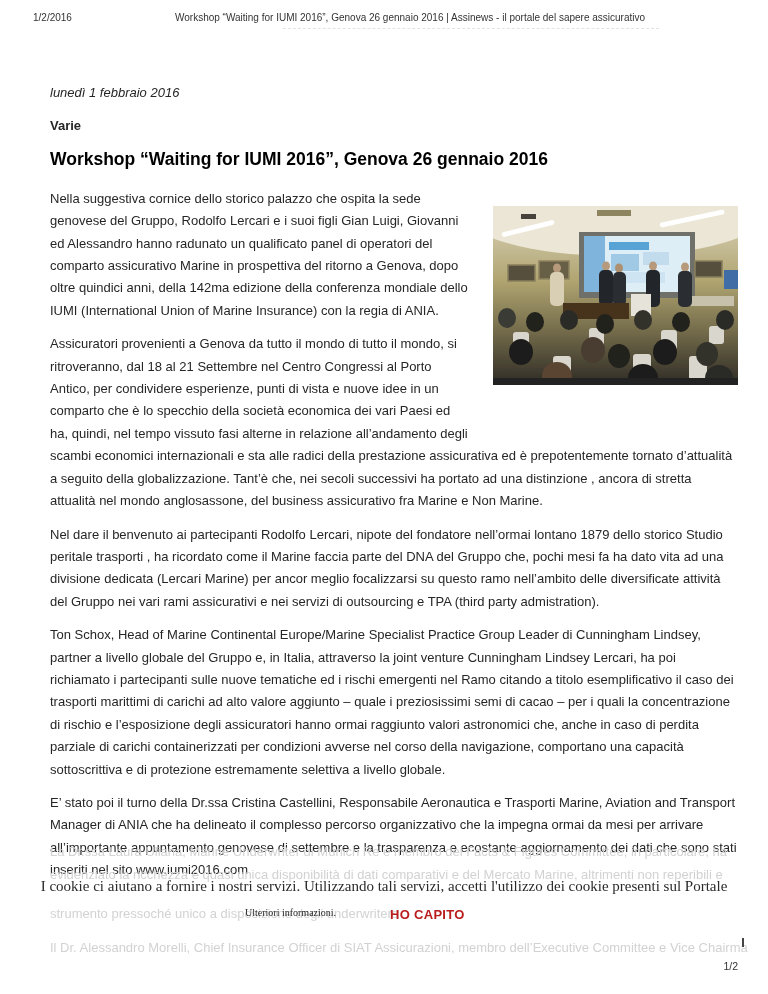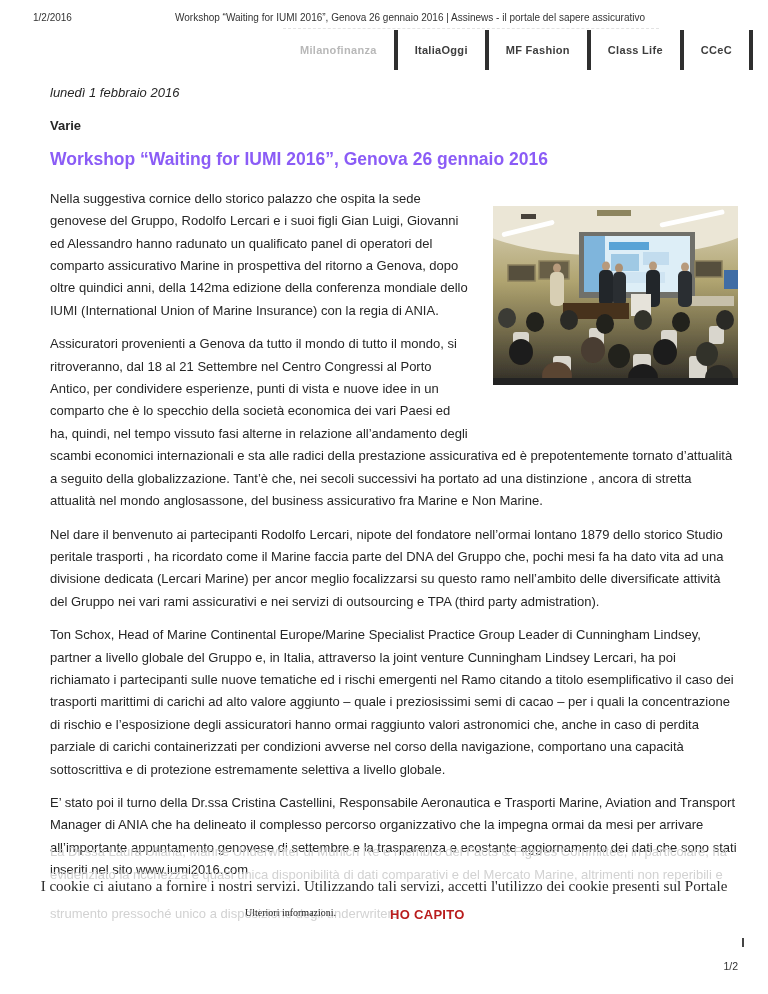--- a/index.html
+++ b/index.html
@@ -39,37 +39,25 @@
 </style>
 </head>
 <body>
 
 <div class="page">
 
   <div class="hdr-date">1/2/2016</div>
   <div class="hdr-title">Workshop “Waiting for IUMI 2016”, Genova 26 gennaio 2016 | Assinews - il portale del sapere assicurativo</div>
 
   <div class="nav-rule"></div>
-  <div class="nav">
-    <span class="tab inactive">Milanofinanza</span>
-    <span class="sep"></span>
-    <span class="tab">ItaliaOggi</span>
-    <span class="sep"></span>
-    <span class="tab">MF Fashion</span>
-    <span class="sep"></span>
-    <span class="tab">Class Life</span>
-    <span class="sep"></span>
-    <span class="tab">CCeC</span>
-    <span class="sep"></span>
-  </div>
 
   <div class="article">
     <p class="date-line">lunedì 1 febbraio 2016</p>
     <p class="category">Varie</p>
-    <h1 class="title" style="color: #8b5cf6;">Workshop “Waiting for IUMI 2016”, Genova 26 gennaio 2016</h1>
+    <h1 class="title" style="color: #000000;">Workshop “Waiting for IUMI 2016”, Genova 26 gennaio 2016</h1>
 
     <svg class="photo" viewBox="0 0 245 179" xmlns="http://www.w3.org/2000/svg" aria-hidden="true">
       <defs>
         <linearGradient id="wallg" x1="0" y1="0" x2="0" y2="1">
           <stop offset="0" stop-color="#ddd6bf"></stop>
           <stop offset="0.42" stop-color="#b0a470"></stop>
           <stop offset="0.72" stop-color="#6f6748"></stop>
           <stop offset="1" stop-color="#2e2b25"></stop>
         </linearGradient>
         <filter id="soft">
@@ -147,20 +135,21 @@
     <p>Nella suggestiva cornice dello storico palazzo  che ospita la sede genovese del Gruppo, Rodolfo Lercari e i suoi figli Gian Luigi, Giovanni ed Alessandro hanno radunato un qualificato panel di operatori del comparto assicurativo Marine in prospettiva del  ritorno a Genova, dopo oltre quindici anni,  della 142ma edizione della conferenza mondiale dello IUMI  (International Union of Marine Insurance)  con la regia di ANIA.</p>
     <p>Assicuratori  provenienti a Genova da tutto il mondo di tutto il mondo, si ritroveranno, dal  18 al 21 Settembre nel Centro Congressi  al Porto Antico,  per condividere  esperienze, punti di vista e nuove idee in un comparto che è lo specchio della società economica dei vari Paesi ed ha, quindi, nel tempo vissuto fasi alterne in relazione all’andamento  degli scambi economici internazionali  e sta alle radici della prestazione assicurativa ed è prepotentemente tornato d’attualità a seguito della globalizzazione. Tant’è che,  nei secoli successivi ha portato ad una distinzione , ancora di stretta attualità nel mondo anglosassone, del business assicurativo fra Marine e Non Marine.</p>
     <p>Nel  dare il benvenuto ai partecipanti  Rodolfo Lercari,  nipote del fondatore nell’ormai lontano 1879 dello storico Studio peritale trasporti ,  ha ricordato come il Marine  faccia parte del DNA del Gruppo che, pochi mesi fa ha dato vita ad  una divisione dedicata (Lercari Marine)  per ancor meglio focalizzarsi su questo ramo nell’ambito delle diversificate attività del Gruppo nei vari rami assicurativi e nei servizi di outsourcing e TPA (third party admistration).</p>
     <p>Ton Schox, Head of Marine Continental Europe/Marine Specialist Practice Group Leader di  Cunningham Lindsey,  partner a livello globale del Gruppo e, in Italia,  attraverso la joint venture  Cunningham Lindsey Lercari, ha poi richiamato  i partecipanti sulle nuove tematiche ed i rischi emergenti nel Ramo citando a titolo esemplificativo  il caso dei trasporti marittimi di carichi ad alto valore aggiunto – quale i preziosissimi semi di cacao – per i quali la concentrazione di rischio e l’esposizione degli assicuratori hanno ormai  raggiunto valori astronomici che, anche in caso di perdita parziale di carichi containerizzati per condizioni avverse nel corso della navigazione, comportano una capacità sottoscrittiva e di protezione estremamente selettiva a livello globale.</p>
     <p>E’ stato poi il turno della Dr.ssa Cristina Castellini, Responsabile Aeronautica e Trasporti Marine, Aviation and Transport Manager di ANIA che ha  delineato il complesso percorso organizzativo che la impegna ormai da mesi per arrivare all’importante appuntamento genovese di settembre e la trasparenza e ecostante aggiornamento dei dati che sono stati inseriti nel sito www.iumi2016.com</p>
   </div>
 
   <div class="faded" style="top:841px">La Dr.ssa Laura Uliana, Marine Underwriter di Munich Re e membro del  Facts &amp; Figures Committee, in particolare,  ha</div>
   <div class="faded" style="top:864px">evidenziato la ricchezza e quasi unica disponibilità di dati comparativi e del Mercato Marine, altrimenti non reperibili e</div>
   <div class="faded" style="top:903px">strumento pressoché unico a disposizione degli underwriters</div>
+  <div class="faded" style="top:937px">Il  Dr. Alessandro Morelli, Chief Insurance Officer di SIAT Assicurazioni, membro dell’Executive Committee e Vice Chairma</div>
   <div class="edge-mark"></div>
 
   <div class="cookie-msg">I cookie ci aiutano a fornire i nostri servizi. Utilizzando tali servizi, accetti l'utilizzo dei cookie presenti sul Portale</div>
   <span class="cookie-more">Ulteriori informazioni.</span>
   <button class="cookie-accept">HO CAPITO</button>
 
   <div class="ftr-page">1/2</div>
 </div>
 
 </body></html>

